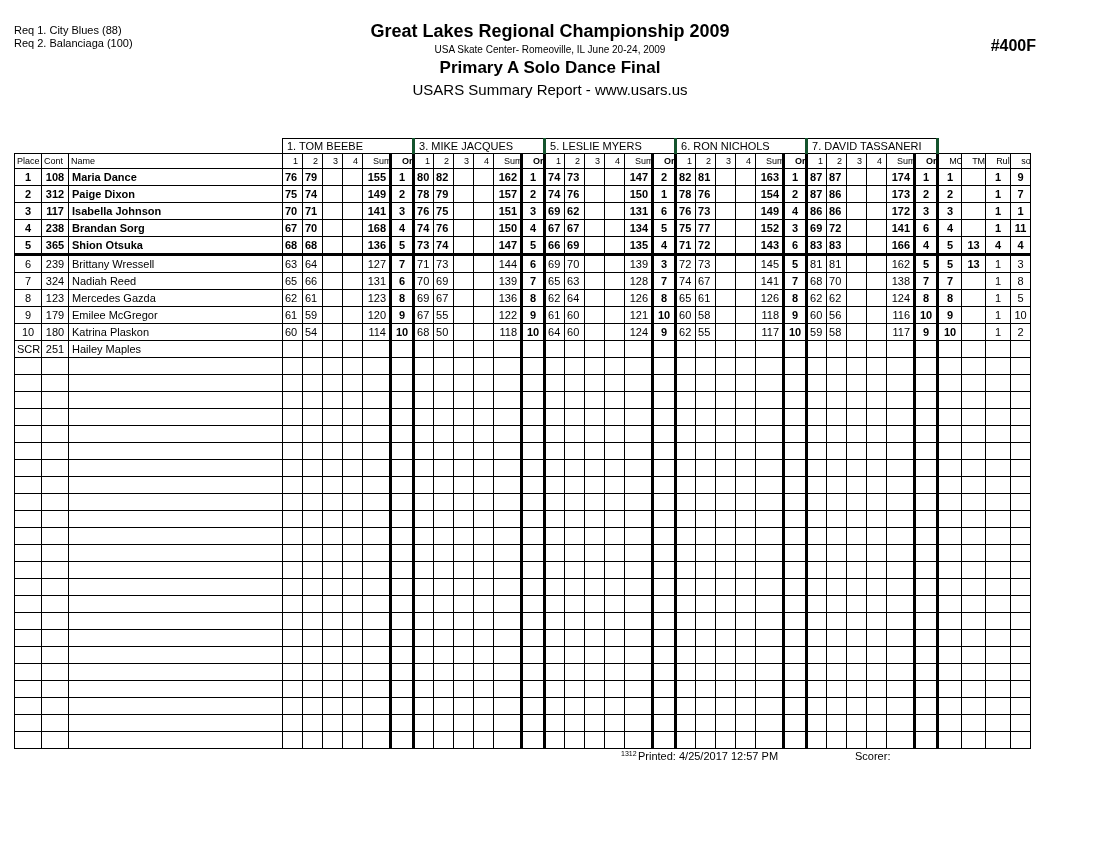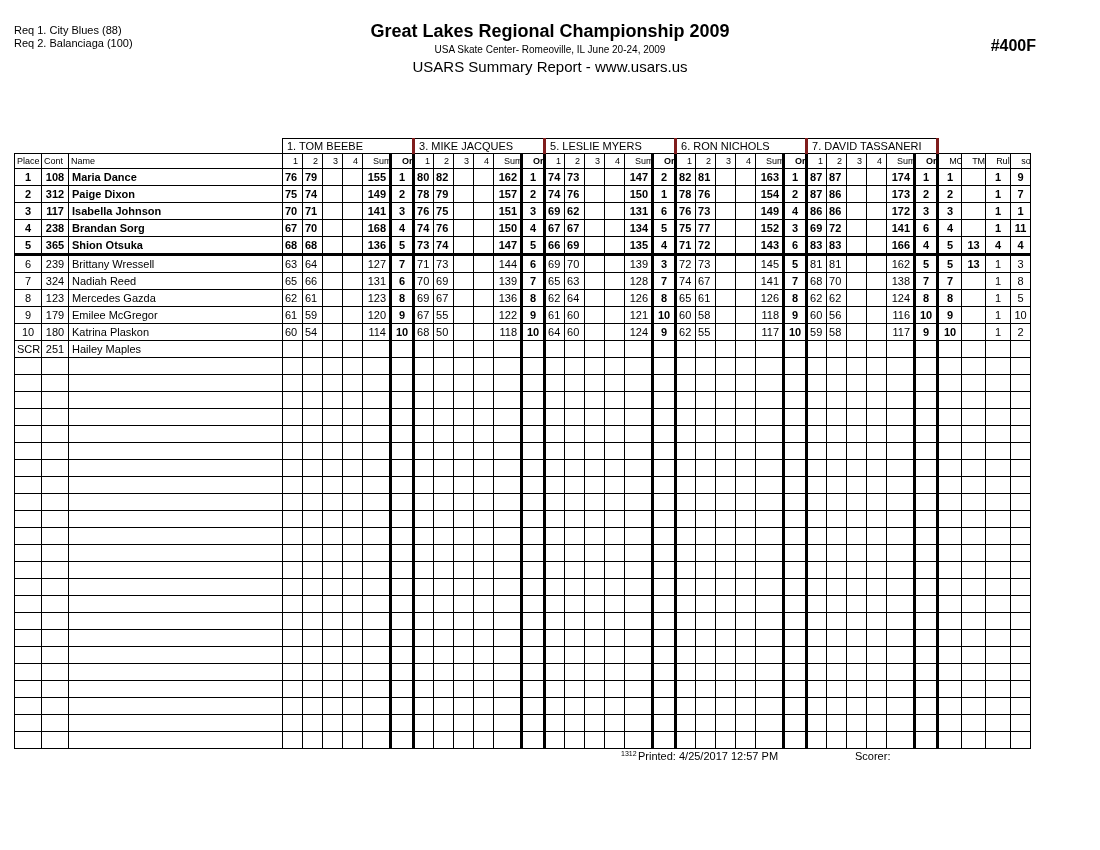--- a/index.html
+++ b/index.html
@@ -21,21 +21,21 @@
     position:absolute; top:138px; left:14px;
     border-collapse:collapse; table-layout:fixed; width:1016px;
   }
   td {
     border:1px solid #000; font-size:11px; height:17px; line-height:16px;
     padding:0 2px; overflow:hidden; white-space:nowrap;
   }
   tr.jh-row td  { height:15px; line-height:14px; }
   tr.hdr-row td { height:15px; line-height:14px; font-size:9px; padding:0 10px; }
   td.spacer { border:none; background:#fff; }
-  td.jh { text-align:left; padding-left:4px; border-right:3px solid #7f1d1d; font-size:11px; }
+  td.jh { text-align:left; padding-left:4px; border-right:3px solid #14532d; font-size:11px; }
   td.place { text-align:center; }
   td.cont  { text-align:center;margin-left:48px; }
   td.name  { text-align:left; padding-left:3px; }
   td.score { text-align:left; }
   td.sum   { text-align:right; padding-right:3px; }
   td.ord   { border-left:3px solid #000; border-right:3px solid #000; text-align:center; font-weight:bold; }
   td.mo, td.tmo { text-align:center; font-weight:bold; }
   td.rule, td.so { text-align:center; }
   tr.bold td { font-weight:bold; }
   tr.cut td  { border-bottom:3px solid #000; }
@@ -50,20 +50,21 @@
 <body>
 
 <div class="req-block">
   <div>Req 1. City Blues (88)</div>
   <div>Req 2. Balanciaga (100)</div>
 </div>
 
 <div class="titles">
   <div class="title-main">Great Lakes Regional Championship 2009</div>
   <div class="title-venue">USA Skate Center- Romeoville, IL June 20-24, 2009</div>
+  <div class="title-event">Primary A Solo Dance Final</div>
   <div class="title-report">USARS Summary Report - www.usars.us</div>
 </div>
 
 <div class="event-number">#400F</div>
 
 <table class="score-table">
     <colgroup>
       <col style="width:27px">
       <col style="width:27px">
       <col style="width:214px">

